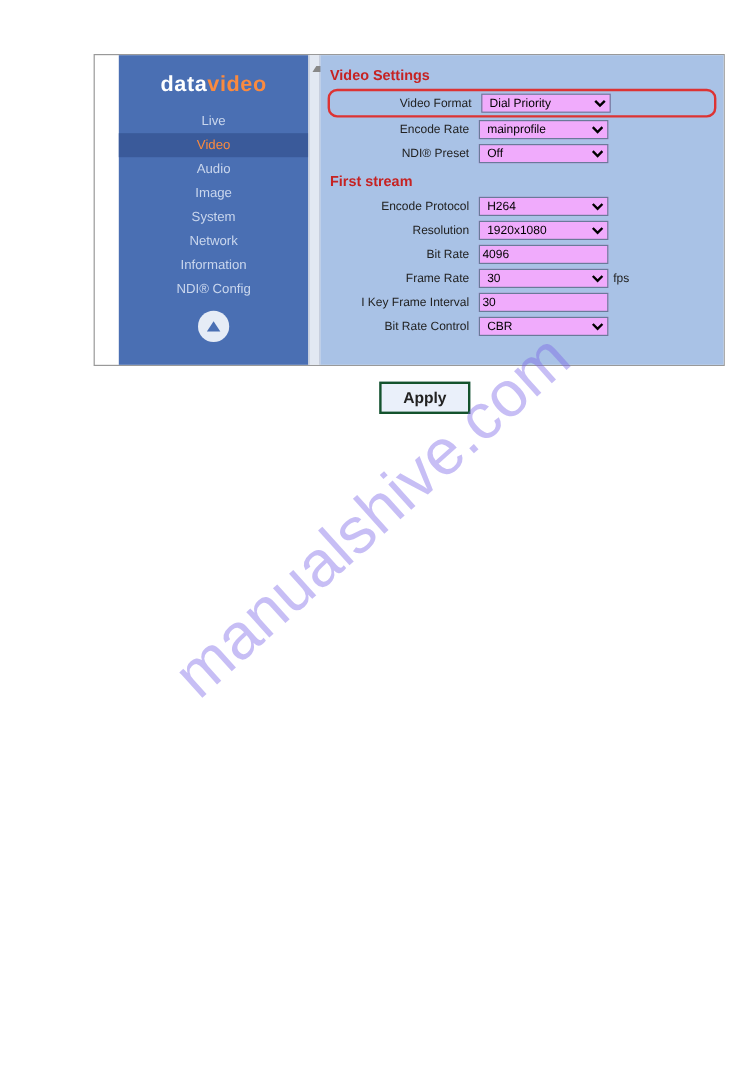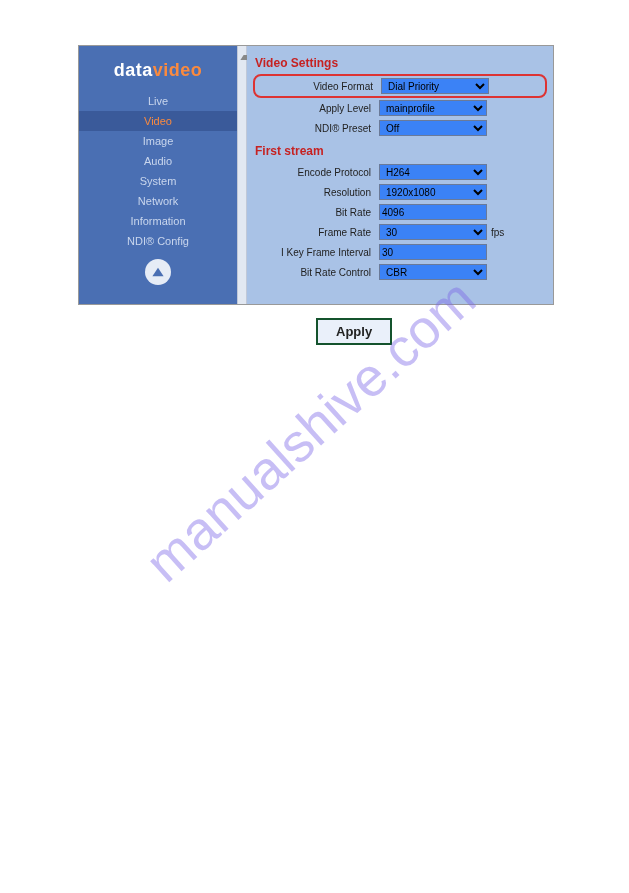--- a/index.html
+++ b/index.html
@@ -1,76 +1,76 @@
 <!DOCTYPE html>
 <html><head>
 <meta charset="utf-8">
 <style>
   * { box-sizing: border-box; margin: 0; padding: 0; }
   body { width: 629px; height: 893px; background: #fff; font-family: Arial, sans-serif; position: relative; }
-  .app { position: absolute; top: 45px; left: 78px; width: 476px; height: 260px; display: flex; border: 1px solid #999; }
+  .app { position: absolute; top: 45px; left: 78px; width: 526px; height: 260px; display: flex; border: 1px solid #999; padding-left: 20px; }
   .sidebar { width: 158px; background: #4a6fb3; display: flex; flex-direction: column; align-items: center; }
   .logo { padding: 14px 0 10px; }
   .logo-text { font-size: 18px; font-weight: bold; letter-spacing: 0.5px; }
   .logo-data { color: #fff; }
   .logo-video { color: #fa8a3f; }
   .nav { list-style: none; width: 100%; }
   .nav li { text-align: center; padding: 4px 0; font-size: 11px; color: #c9d6ed; cursor: pointer; }
   .nav li.active { background: #3a5a9a; color: #fa8a3f; }
   .nav-icon { width: 26px; height: 26px; border-radius: 50%; background: #e6ecf6; margin: 8px auto 0; display: flex; align-items: center; justify-content: center; }
   .nav-icon svg { width: 14px; height: 14px; fill: #4a6fb3; }
   .divider { width: 10px; background: #e2e8f2; border-left: 1px solid #c0c8d8; border-right: 1px solid #c0c8d8; position: relative; }
   .divider::before { content: ""; position: absolute; top: 3px; left: 1px; width: 6px; height: 6px; border-left: 4px solid transparent; border-right: 4px solid transparent; border-bottom: 5px solid #888; transform: scaleX(0.8); }
   .panel { flex: 1; background: #a9c2e6; padding: 10px 8px; font-size: 10px; position: relative; }
   .section-title { color: #c62222; font-weight: bold; font-size: 12px; margin-bottom: 6px; margin-top: 0; }
   .row { display: flex; align-items: center; margin-bottom: 4px; }
   .row label { flex: 0 0 124px; text-align: right; padding-right: 8px; color: #222; font-size: 10px; }
   .row .control { flex: 0 0 108px; }
   .row .suffix { font-size: 10px; color: #222; padding-left: 4px; }
   .highlight { border: 2px solid #d33; border-radius: 8px; padding: 2px 2px; margin: -2px -2px 2px; }
-  select, input { width: 100%; font-size: 10px; padding: 1px 2px; border: 1px solid #6a7a99; background: #3b82f6; height: 16px; }
+  select, input { width: 100%; font-size: 10px; padding: 1px 2px; border: 1px solid #6a7a99; background: #f0abfc; height: 16px; }
   .apply-wrap { position: absolute; top: 318px; left: 316px; }
   .apply-btn { padding: 4px 18px; font-size: 13px; border: 2px solid #14532d; background: #eaf0fa; cursor: pointer; font-weight: bold; color: #222; }
   .watermark { position: absolute; top: 80px; left: 30px; width: 560px; height: 700px; pointer-events: none; overflow: hidden; }
   .watermark span { position: absolute; left: 50%; top: 50%; transform: translate(-50%,-50%) rotate(-42deg); font-size: 54px; color: rgba(122,100,230,0.42); white-space: nowrap; font-family: Arial, sans-serif; }
 </style>
 </head>
 <body>
 
 <div class="app">
   <div class="sidebar">
     <div class="logo">
       <span class="logo-text"><span class="logo-data">data</span><span class="logo-video">video</span></span>
     </div>
     <ul class="nav">
       <li><span>Live</span></li>
       <li class="active"><span>Video</span></li>
+      <li><span>Audio</span></li>
       <li><span>Image</span></li>
-      <li><span>Audio</span></li>
       <li><span>System</span></li>
       <li><span>Network</span></li>
       <li><span>Information</span></li>
       <li><span>NDI® Config</span></li>
     </ul>
     <div class="nav-icon">
       <svg viewBox="0 0 10 10">
           <polygon points="5,2 9,8 1,8"></polygon>
         </svg>
     </div>
   </div>
   <div class="divider"></div>
   <div class="panel">
     <div class="section-title">Video Settings</div>
 
     <div class="row highlight">
       <label>Video Format</label>
       <div class="control"><select><option>Dial Priority</option></select></div>
     </div>
     <div class="row">
-      <label>Apply Level</label>
+      <label>Encode Rate</label>
       <div class="control"><select><option>mainprofile</option></select></div>
     </div>
     <div class="row">
       <label>NDI® Preset</label>
       <div class="control"><select><option>Off</option></select></div>
     </div>
 
     <div class="section-title" style="margin-top:8px">First stream</div>
 
     <div class="row">

